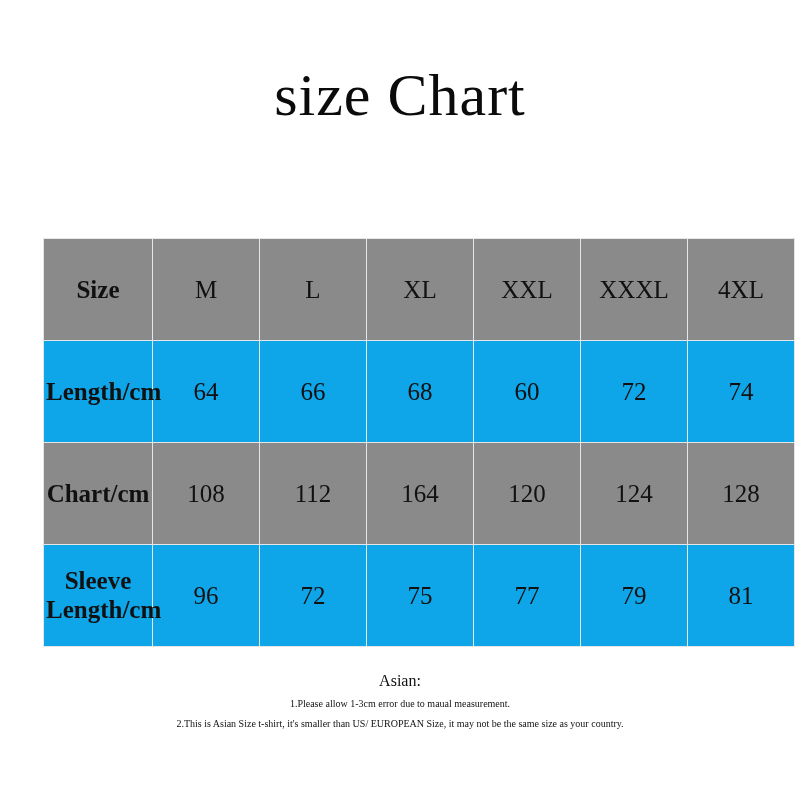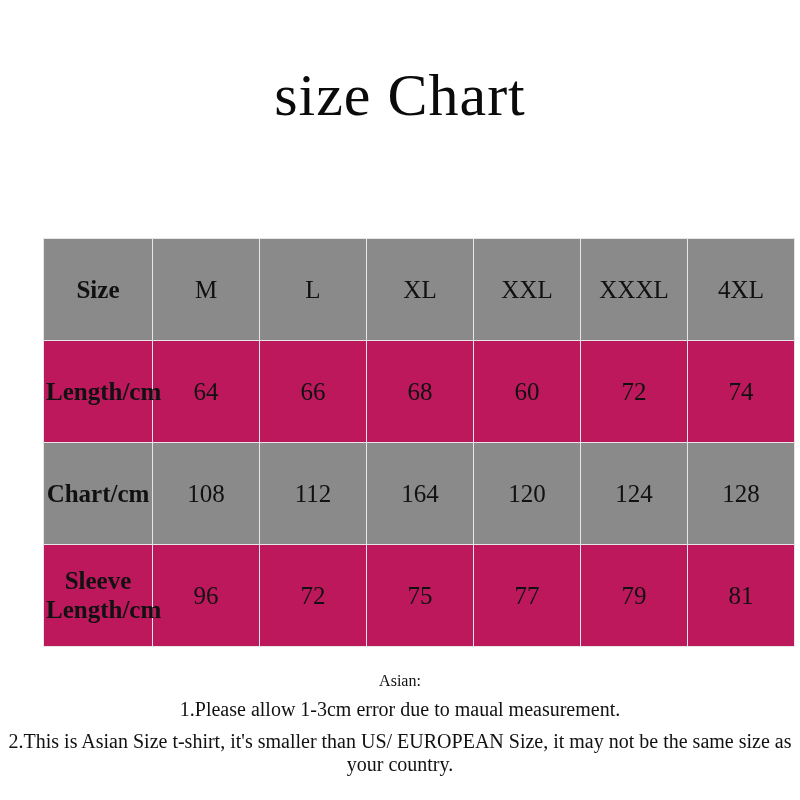--- a/index.html
+++ b/index.html
@@ -50,21 +50,21 @@
     height: 77px;
     font-family: "Liberation Serif", serif;
     font-size: 25px;
     color: #111111;
     padding: 12px 2px;
   }
   table.size-table tr.row-shaded td {
     background: #8a8a8a;
   }
   table.size-table tr.row-plain td {
-    background: #be185d;
+    background: #0ea5e9;
     margin-top: 16px;
   }
   table.size-table td.head-cell {
     font-weight: 700;
     font-size: 25px;
   }
   table.size-table td.label-cell {
     font-weight: 700;
     font-size: 25px;
     background: #ffffff;
@@ -88,21 +88,21 @@
     width: 800px;
     text-align: center;
     font-family: "Liberation Serif", serif;
     color: #111111;
   }
   .notes .note-title {
     font-size: 16px;
     margin-bottom: 8px;
   }
   .notes .note-line {
-    font-size: 20px;
+    font-size: 10px;
     margin-bottom: 9px;
   }
 </style>
 </head>
 <body>
 
 <div class="page">
 
   <h1 class="title">size Chart</h1>
 

